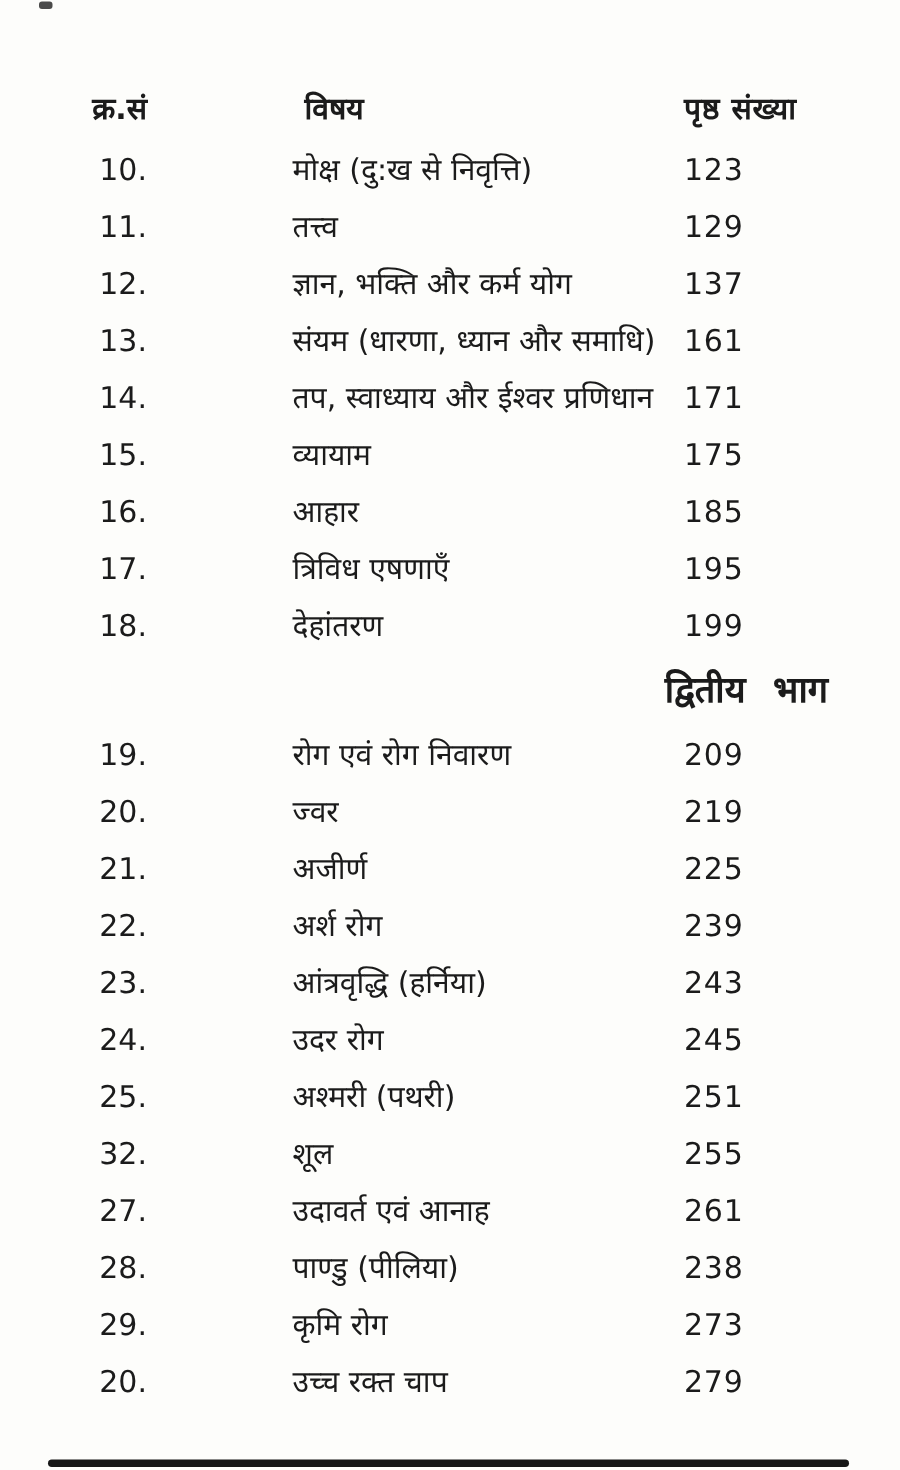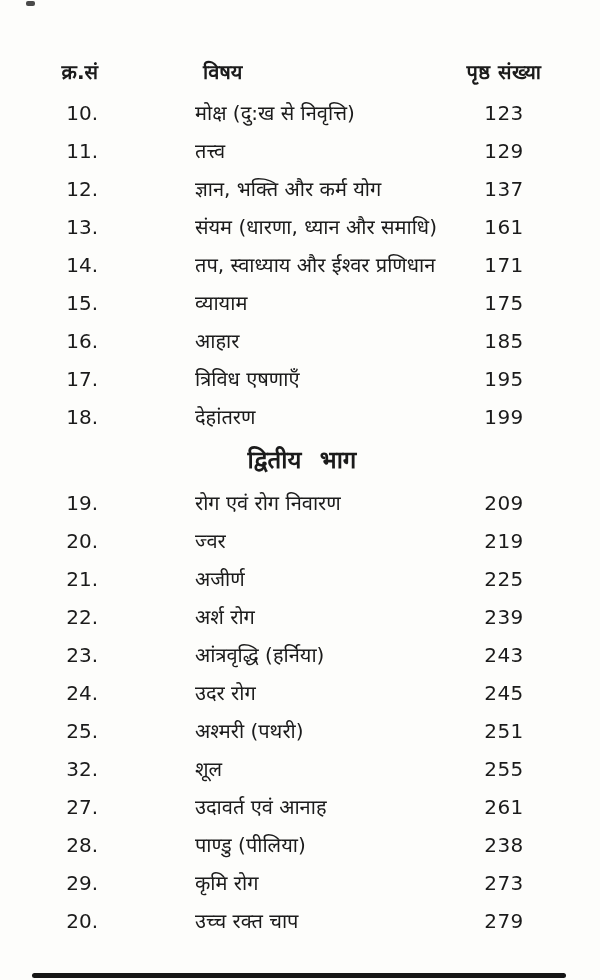--- a/index.html
+++ b/index.html
@@ -42,28 +42,28 @@
   }
   .col-title {
     padding-left: 97px;
     white-space: nowrap;
     overflow: hidden;
   }
   .header-row .col-title {
     padding-left: 105px;
   }
   .col-page {
-    text-align: center;
+    text-align: left;
     white-space: nowrap;
     letter-spacing: 0.5px;
   }
   .section-heading {
     height: 48px;
     line-height: 48px;
-    text-align: center;
+    text-align: right;
     font-size: 24px;
     font-weight: bold;
     word-spacing: 10px;
   }
   .speck {
     position: absolute;
     top: 1px;
     left: 26px;
     width: 9px;
     height: 5px;

